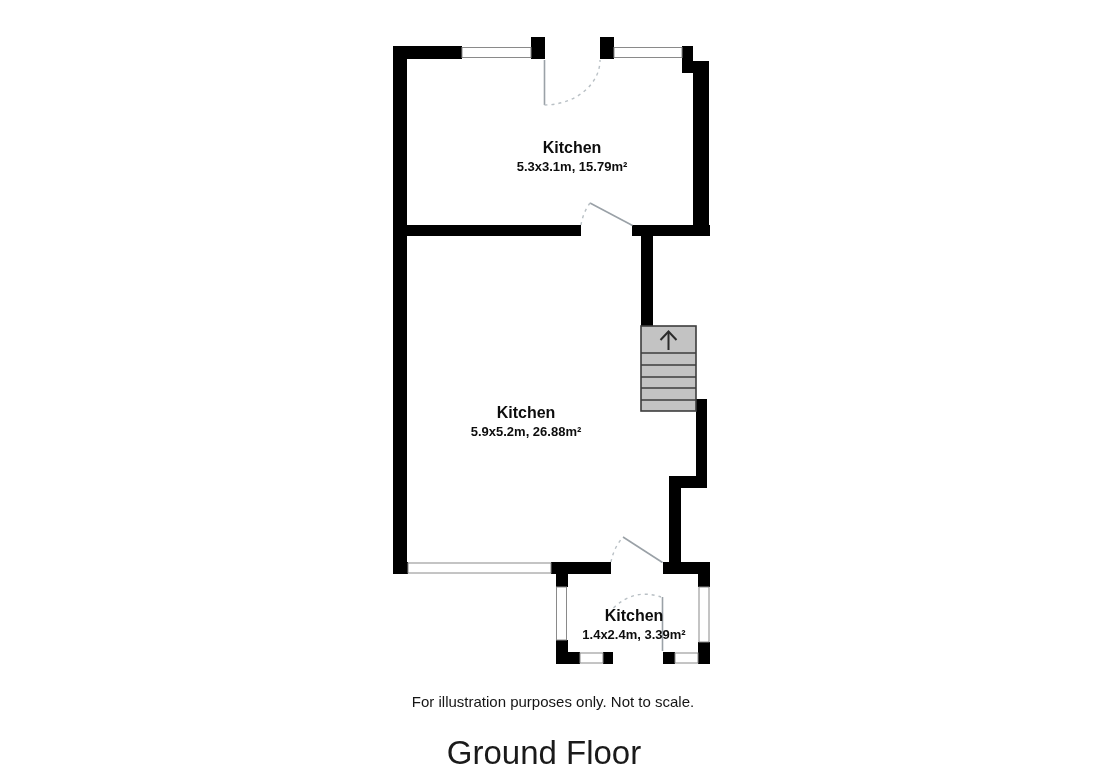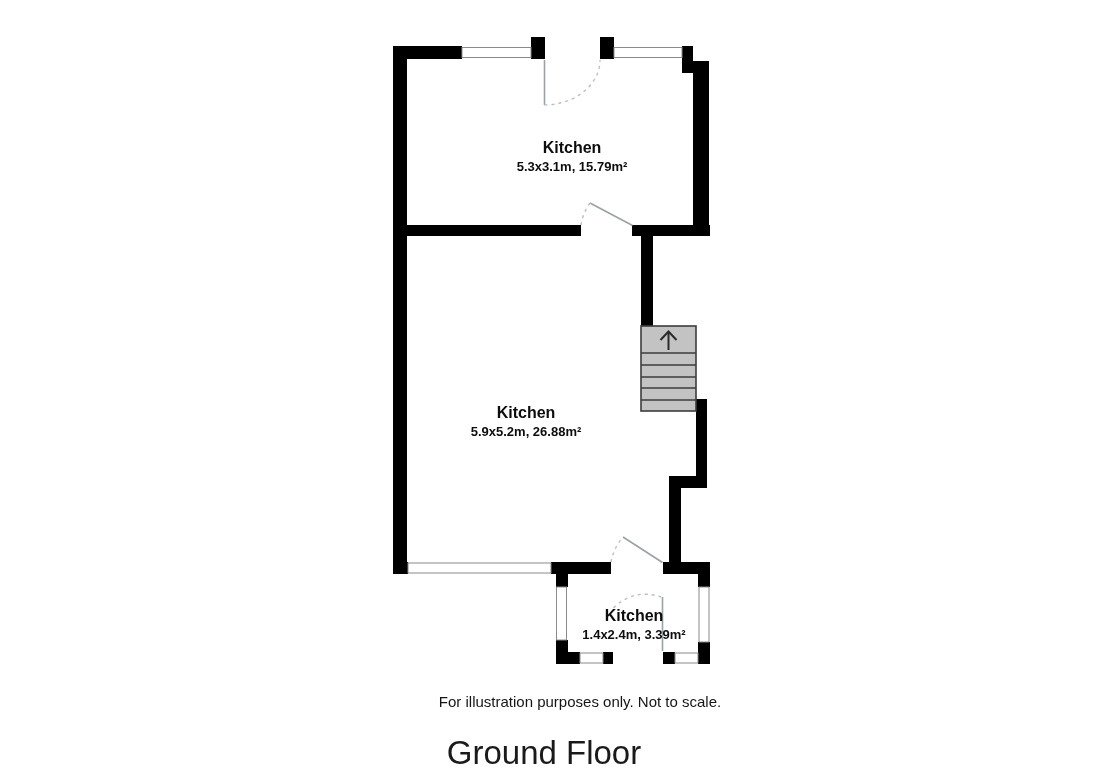--- a/index.html
+++ b/index.html
@@ -8,21 +8,21 @@
     font-family:"Liberation Sans","DejaVu Sans",sans-serif;color:#111;
   }
   #plan-svg{position:absolute;left:0;top:0;}
   .room-label{
     position:absolute;transform:translateX(-50%);
     text-align:center;white-space:nowrap;
   }
   .room-name{font-size:16px;font-weight:bold;line-height:19px;color:#0d0d0d;}
   .room-dims{font-size:13px;font-weight:bold;line-height:15px;margin-top:2px;color:#0d0d0d;}
   .disclaimer{
-    position:absolute;left:580px;top:693px;transform:translateX(-50%);
+    position:absolute;left:553px;top:693px;transform:translateX(-50%);
     font-size:15px;color:#151515;white-space:nowrap;
   }
   .floor-title{
     position:absolute;left:544px;top:734px;transform:translateX(-50%);
     font-size:33px;color:#1a1a1a;white-space:nowrap;
   }
   .wall{fill:#000000;stroke:none;}
   .win{fill:#ffffff;stroke:#8a8a8a;stroke-width:1;}
   .leaf{stroke:#9aa1a7;stroke-width:1.6;fill:none;}
   .swing{stroke:#b9c0c5;stroke-width:1.4;fill:none;stroke-dasharray:3 4;}

